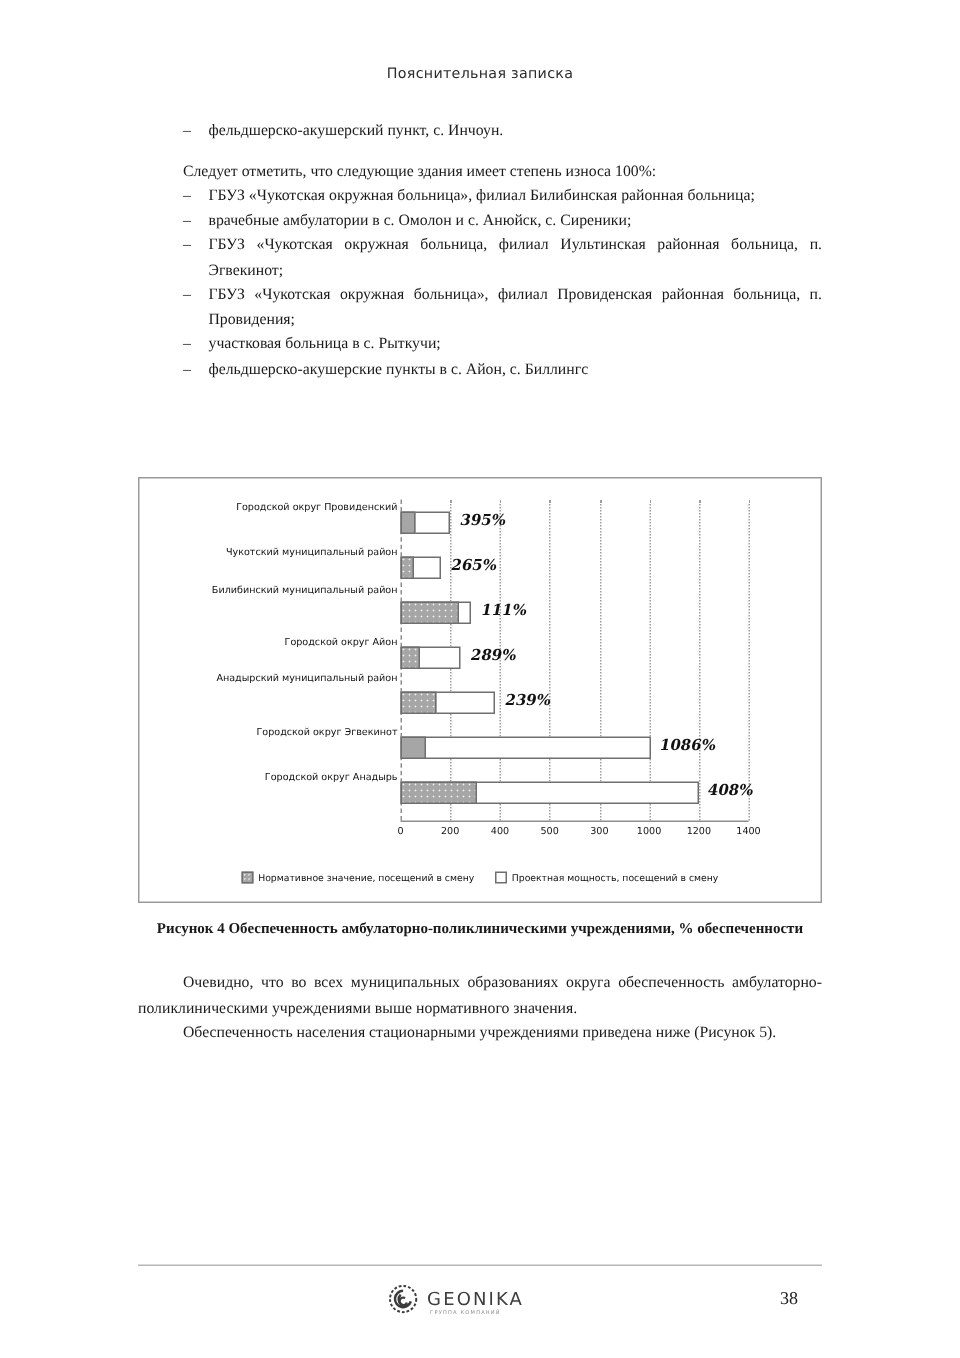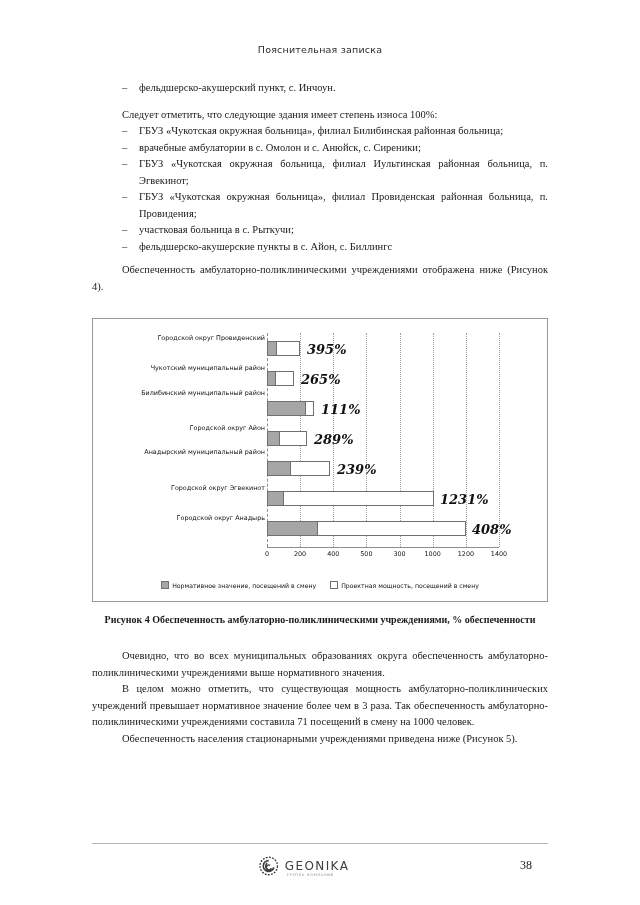--- a/index.html
+++ b/index.html
@@ -71,21 +71,21 @@
     background:#a6a6a6;
   }
   .bar.normative.dotted{
     background-color:#a6a6a6;
     background-image:radial-gradient(circle at 1px 1px,#f2f2f2 .6px,transparent .7px);
     background-size:4px 4px;
   }
   .bar.project{background:#ffffff;}
   .bar-value{
     position:absolute;top:1px;font-style:italic;font-weight:bold;
-    font-family:"DejaVu Serif", serif;font-size:13px;color:#111;
+    font-family:"DejaVu Serif", serif;font-size:10px;color:#111;
     white-space:nowrap;
   }
   .tick{
     position:absolute;top:217px;
     font-family:"DejaVu Sans", sans-serif;font-size:6.4px;color:#111;
     transform:translateX(-50%);
   }
   .legend{
     position:absolute;left:0;right:0;bottom:12px;
     display:flex;justify-content:center;gap:14px;
@@ -178,21 +178,20 @@
         <span>участковая больница в с. Рыткучи;</span>
       </li>
       <li>
         <span class="dash">–</span>
         <span>фельдшерско-акушерские пункты в с. Айон, с. Биллингс</span>
       </li>
     </ul>
 
     <div class="gap7"></div>
 
-    <p class="para">Обеспеченность амбулаторно-поликлиническими учреждениями отображена ниже (Рисунок 4).</p>
   </div>
 
   <div class="figure-box">
     <div class="chart-area">
 
       <div class="cat-label" style="top:15px;">Городской округ Провиденский</div>
       <div class="cat-label" style="top:45px;">Чукотский муниципальный район</div>
       <div class="cat-label" style="top:70px;">Билибинский муниципальный район</div>
       <div class="cat-label" style="top:105px;">Городской округ Айон</div>
       <div class="cat-label" style="top:129px;">Анадырский муниципальный район</div>
@@ -238,21 +237,21 @@
 
         <div class="barrow" style="top:128px;">
           <div class="bar project" style="left:0;width:62.8px;"></div>
           <div class="bar normative dotted" style="left:0;width:23.5px;"></div>
           <div class="bar-value" style="left:70px;">239%</div>
         </div>
 
         <div class="barrow" style="top:158px;">
           <div class="bar project" style="left:0;width:166.5px;"></div>
           <div class="bar normative" style="left:0;width:16.6px;"></div>
-          <div class="bar-value" style="left:173px;">1231%</div>
+          <div class="bar-value" style="left:173px;">1086%</div>
         </div>
 
         <div class="barrow" style="top:188px;">
           <div class="bar project" style="left:0;width:198.9px;"></div>
           <div class="bar normative dotted" style="left:0;width:50.5px;"></div>
           <div class="bar-value" style="left:205px;">408%</div>
         </div>
 
         <div class="tick" style="left:0;">0</div>
         <div class="tick" style="left:33.1px;">200</div>
@@ -275,21 +274,20 @@
         </div>
       </div>
 
     </div>
   </div>
 
   <div class="caption">Рисунок 4 Обеспеченность амбулаторно-поликлиническими учреждениями, % обеспеченности</div>
 
   <div class="tail">
     <p class="para">Очевидно, что во всех муниципальных образованиях округа обеспеченность амбулаторно-поликлиническими учреждениями выше нормативного значения.</p>
-    <p class="para">В целом можно отметить, что существующая мощность амбулаторно-поликлинических учреждений превышает нормативное значение более чем в 3 раза. Так обеспеченность амбулаторно-поликлиническими учреждениями составила 71 посещений в смену на 1000 человек.</p>
     <p class="para">Обеспеченность населения стационарными учреждениями приведена ниже (Рисунок 5).</p>
   </div>
 
   <div class="footer-rule"></div>
 
   <div class="footer">
     <div class="logo-wrap">
       <svg width="20" height="20" viewBox="0 0 24 24">
         <circle cx="12" cy="12" r="10.5" fill="none" stroke="#3d3d3d" stroke-width="1.6" stroke-dasharray="2.2 1.6"></circle>
         <path d="M12 5.5a6.5 6.5 0 1 0 6.2 8.4 5 5 0 1 1-8.1-5.3" fill="none" stroke="#3d3d3d" stroke-width="2"></path>

